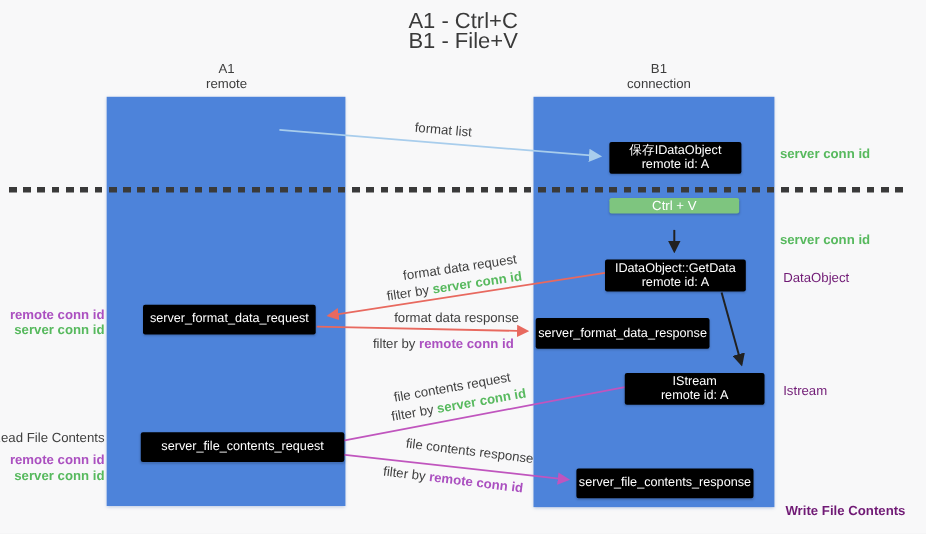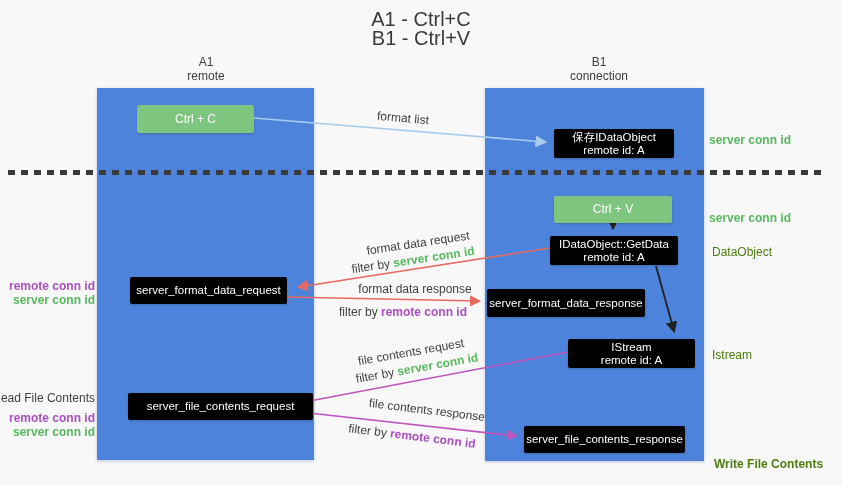--- a/index.html
+++ b/index.html
@@ -17,34 +17,34 @@
           color:#fff; font-size:12px; line-height:13px; text-align:center; border-radius:2px;
           box-shadow:0 1px 2px rgba(0,0,0,.18); }
   .node.green  { background:#7ec57f; }
   .node.orange { background:#000000; font-size:11.5px; }
   .sep { position:absolute; left:8px; top:170px; width:818px; height:5px;
          background:repeating-linear-gradient(to right,#3a3a3a 0 7px,transparent 7px 13px); }
   .flow { position:absolute; white-space:nowrap; font-size:12px; color:#3f3f3f;
           transform:translate(-50%,-50%) rotate(var(--r,0deg)); }
   .flow .g, .side .g { color:#57b95e; font-weight:bold; }
   .flow .p, .side .p { color:#ab50c0; font-weight:bold; }
-  .side { position:absolute; white-space:nowrap; font-size:12px; color:#4d7c0f; }
+  .side { position:absolute; white-space:nowrap; font-size:12px; color:#701a75; }
   .side.bold-g { color:#57b95e; font-weight:bold; }
   .side.bold-p { color:#ab50c0; font-weight:bold; }
   .left-align { width:115px; text-align:right; left:-20px; }
   svg.arrows { position:absolute; left:0; top:0; width:842px; height:485px; pointer-events:none; }
 </style>
 </head>
 <body>
 
 <div class="canvas">
 
   <div class="title">
     <div>A1 - Ctrl+C</div>
-    <div>B1 - Ctrl+V</div>
+    <div>B1 - File+V</div>
   </div>
 
   <div class="col-header" style="left:156px; top:55px; width:100px;">
     <div>A1</div>
     <div>remote</div>
   </div>
   <div class="col-header" style="left:549px; top:55px; width:100px;">
     <div>B1</div>
     <div>connection</div>
   </div>
@@ -71,28 +71,25 @@
     </defs>
     <line x1="254" y1="118" x2="545" y2="142" stroke="#a8cdec" stroke-width="1.6" marker-end="url(#ah-blue)"></line>
     <line x1="613" y1="209" x2="613" y2="228" stroke="#212121" stroke-width="1.8" marker-end="url(#ah-blk)"></line>
     <line x1="550" y1="248" x2="299" y2="287" stroke="#e8695f" stroke-width="1.6" marker-end="url(#ah-red)"></line>
     <line x1="288" y1="297" x2="479" y2="301" stroke="#e8695f" stroke-width="1.6" marker-end="url(#ah-red)"></line>
     <line x1="656" y1="266" x2="674" y2="331" stroke="#212121" stroke-width="1.8" marker-end="url(#ah-blk)"></line>
     <line x1="568" y1="352" x2="299" y2="403" stroke="#c055be" stroke-width="1.6" marker-end="url(#ah-mag)"></line>
     <line x1="291" y1="411" x2="516" y2="436" stroke="#c055be" stroke-width="1.6" marker-end="url(#ah-mag)"></line>
   </svg>
 
-  <div class="node green" style="left:137px; top:105px; width:117px; height:28px;">
-    <span>Ctrl + C</span>
-  </div>
   <div class="node orange" style="left:554px; top:129px; width:120px; height:29px;">
     <span>保存IDataObject</span>
     <span>remote id: A</span>
   </div>
-  <div class="node green" style="left:554px; top:180px; width:118px; height:27px;margin-top:16px;">
+  <div class="node green" style="left:554px; top:180px; width:118px; height:14px;">
     <span>Ctrl + V</span>
   </div>
   <div class="node orange" style="left:550px; top:236px; width:128px; height:29px;">
     <span>IDataObject::GetData</span>
     <span>remote id: A</span>
   </div>
   <div class="node orange" style="left:130px; top:277px; width:157px; height:27px;">
     <span>server_format_data_request</span>
   </div>
   <div class="node orange" style="left:487px; top:289px; width:158px; height:28px;">

